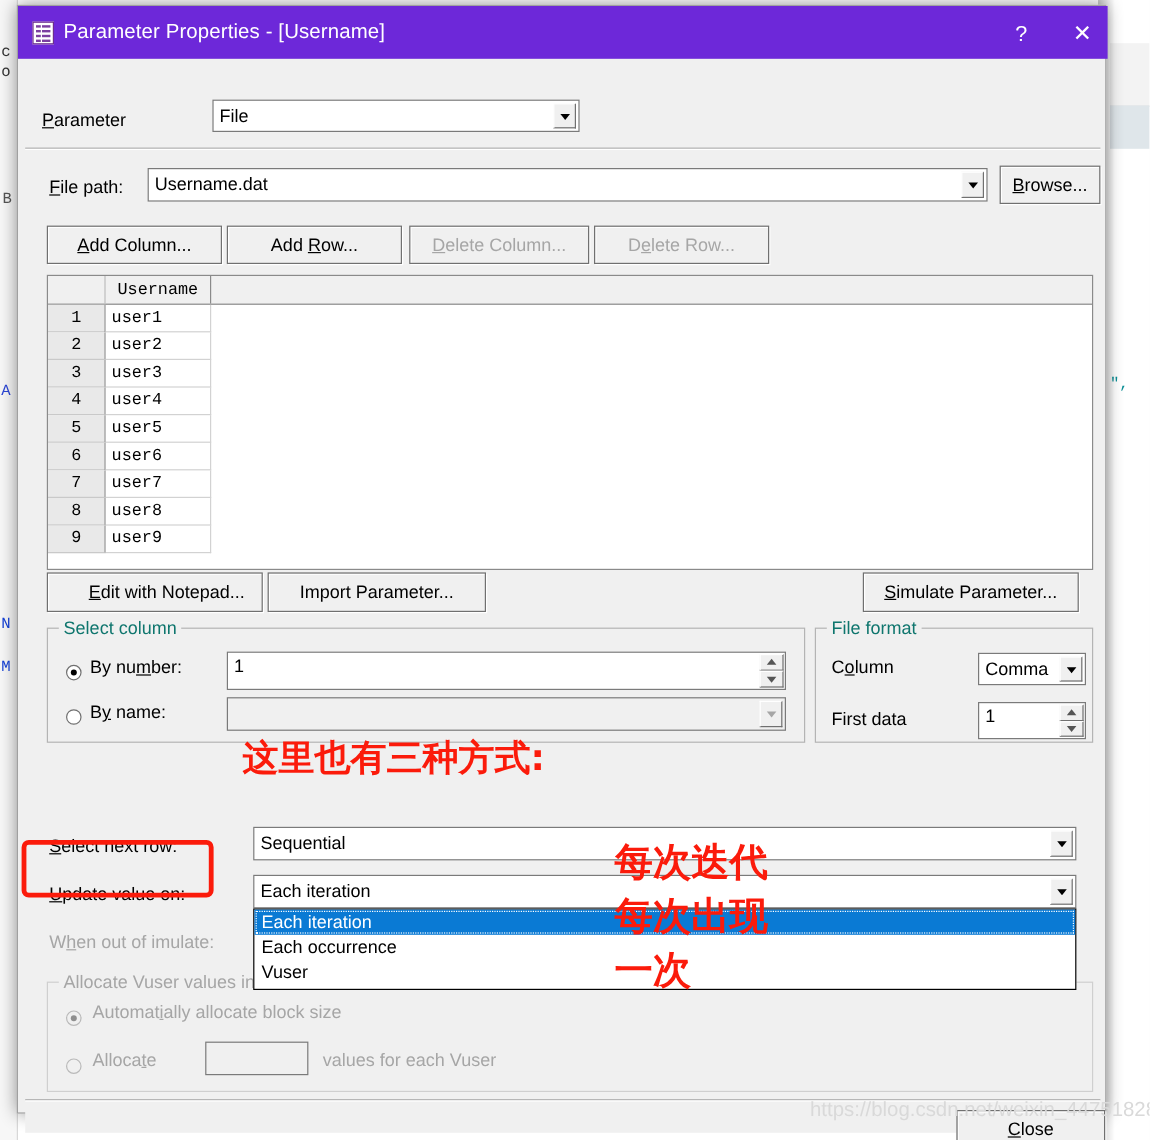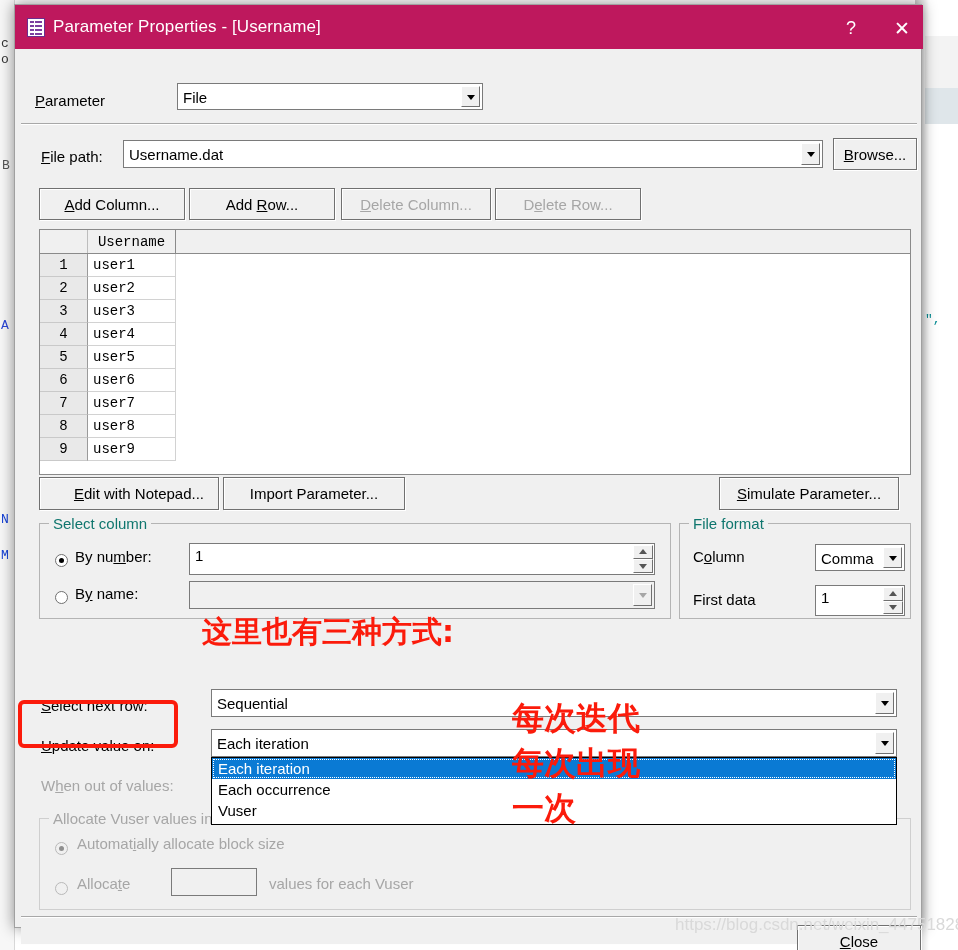--- a/index.html
+++ b/index.html
@@ -37,21 +37,21 @@
   
   .dialog {
     position: absolute; left: 14px; top: 4px; width: 908px; height: 924px;
     background: #f0f0f0;
     border: 1px solid #a0a0a0;
     box-shadow: 0 0 14px rgba(0,0,0,0.45);
     box-sizing: border-box;
   }
   .titlebar {
     position: absolute; left: 0; top: 0; width: 908px; height: 44px;
-    background: #be185d; color: #ffffff;
+    background: #6d28d9; color: #ffffff;
   }
   .title-icon {
     position: absolute; left: 12px; top: 13px; width: 18px; height: 19px;
     background: #ffffff; border: 1px solid #6b2d8e; box-sizing: border-box;
   }
   .title-icon i {
     position: absolute; display: block; background: #7b3fa0;
   }
   .title-icon i.c { left: 2px; width: 4px; height: 2px; }
   .title-icon i.l { left: 7px; width: 7px; height: 2px; }
@@ -432,21 +432,21 @@
         <span class="arrowbox"></span>
       </div>
 
       <div class="droplist" style="left:190px; top:687px; width:686px; height:68px;">
         <div class="dl-item sel">Each iteration</div>
         <div class="dl-item">Each occurrence</div>
         <div class="dl-item">Vuser</div>
       </div>
 
       <div class="lbl dis" style="left:20px; top:707px;">
-        <span>W<span class="u">h</span><span>en out of values:</span></span>
+        <span>W<span class="u">h</span><span>en out of imulate:</span></span>
       </div>
 
       <div class="group dis" style="left:18px; top:748px; width:872px; height:92px;">
         <span class="gtitle">Allocate Vuser values in the Controller</span>
       </div>
       <div class="radio dis on" style="left:34px; top:772px;"></div>
       <div class="lbl dis" style="left:56px; top:765px;">
         <span>Automat<span class="u">i</span><span>ally allocate block size</span></span>
       </div>
       <div class="radio dis" style="left:34px; top:812px;"></div>

